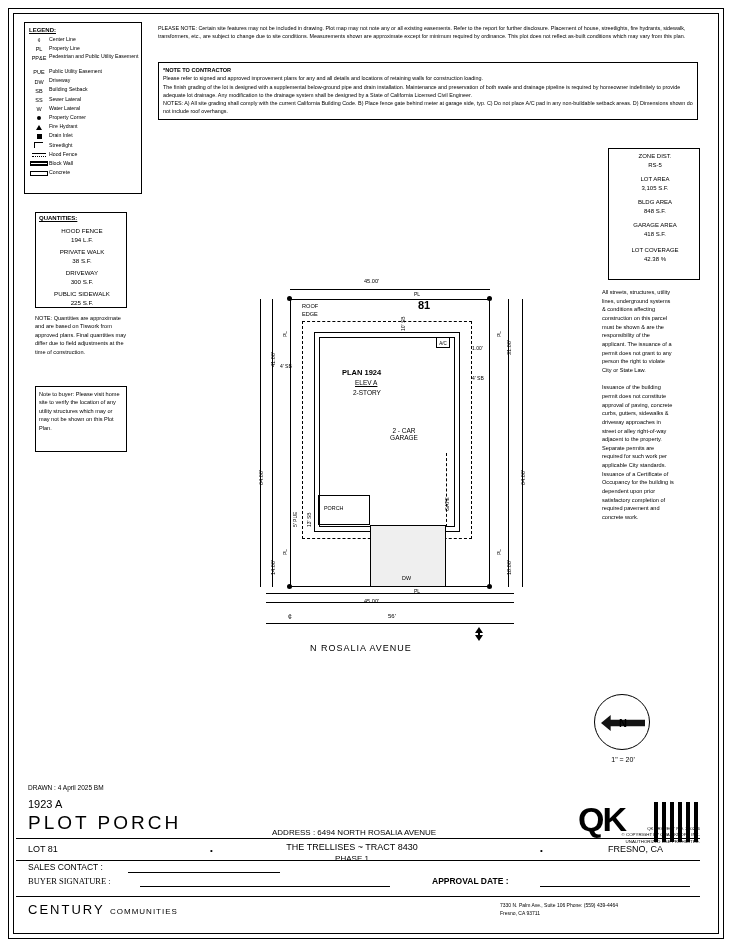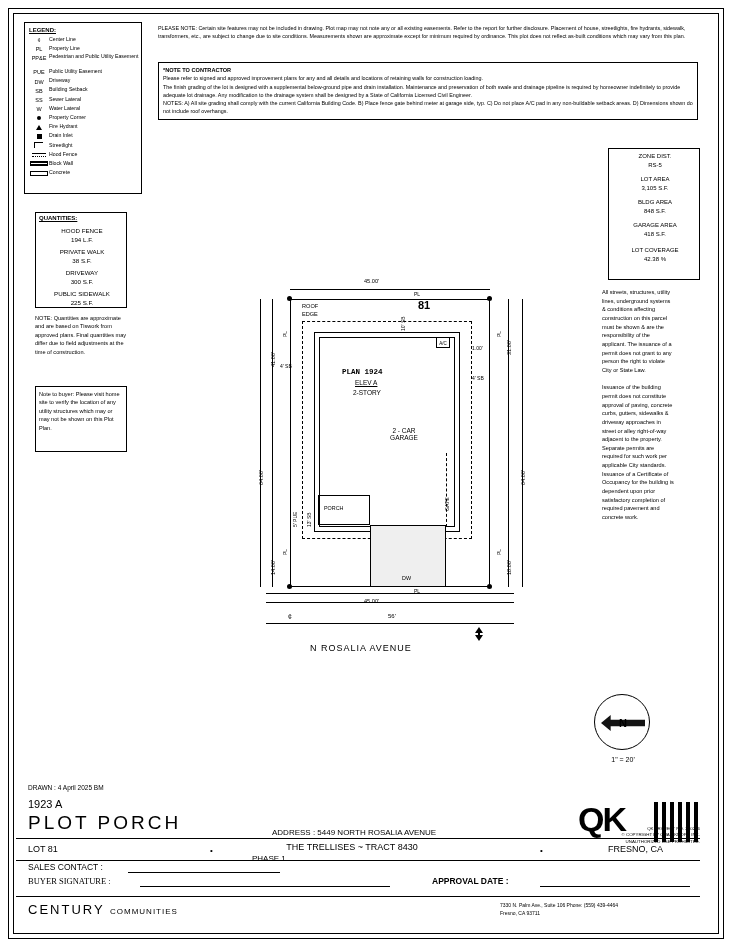--- a/index.html
+++ b/index.html
@@ -14,21 +14,21 @@
   }
   .sheet {
     position:absolute; left:8px; top:8px; width:716px; height:931px;
     border:1.5px solid #000;
   }
   .inner-border {
     position:absolute; left:4px; top:4px; right:4px; bottom:4px;
     border:1px solid #000;
   }
   .c { text-align:left; }
-  .b { font-weight:bold;font-family:Liberation Mono, monospace; }
+  .b { font-weight:bold; }
 
   
   #legend {
     position:absolute; left:24px; top:22px; width:118px; height:172px;
     border:1px solid #000; font-size:5.2px; line-height:1.9;
   }
   #legend .ttl { position:absolute; left:4px; top:2px; font-size:6px; font-weight:bold; text-decoration:underline; }
   #legend .rows { position:absolute; left:4px; top:12px; width:112px; }
   .lg-row { display:flex; align-items:center; height:9.2px; }
   .lg-sym { width:20px; flex:0 0 20px; text-align:center; font-size:5.5px; position:relative; height:9px; }
@@ -174,21 +174,21 @@
   #drawn { position:absolute; left:28px; top:784px; font-size:6.5px; }
   #plannum { position:absolute; left:28px; top:798px; font-size:11px; }
   #plotplan { position:absolute; left:28px; top:812px; font-size:19px; letter-spacing:3px; }
   #addr { position:absolute; left:272px; top:828px; font-size:8px; }
 
   .hr { position:absolute; left:16px; width:684px; height:0; border-top:1px solid #000; }
 
   #lotline { position:absolute; left:28px; top:844px; font-size:9px; }
   #bullet1 { position:absolute; left:210px; top:846px; font-size:8px; }
   #tract { position:absolute; left:252px; top:842px; font-size:9px; text-align:center; width:200px; }
-  #phase { position:absolute; left:252px; top:854px; font-size:8px; width:200px; }
+  #phase { position:absolute; left:252px; top:854px; font-size:8px; text-align:center; width:200px; }
   #bullet2 { position:absolute; left:540px; top:846px; font-size:8px; }
   #city { position:absolute; left:608px; top:844px; font-size:9px; }
 
   #salescontact { position:absolute; left:28px; top:862px; font-size:8.5px; }
   #sc-line { position:absolute; left:128px; top:872px; width:152px; border-top:1px solid #000; }
   #buyersig { position:absolute; left:28px; top:876px; font-size:8.5px;font-family:Liberation Serif, serif; }
   #bs-line { position:absolute; left:140px; top:886px; width:250px; border-top:1px solid #000; }
   #appdate { position:absolute; left:432px; top:876px; font-size:8.5px;font-weight:bold; }
   #ad-line { position:absolute; left:540px; top:886px; width:150px; border-top:1px solid #000; }
 
@@ -400,21 +400,21 @@
   <div class="bars"></div>
   <div class="qktext">QK</div>
 </div>
 <div id="qkinfo" style="white-space:pre-line;">QK PROJECT NO. 250266
 © COPYRIGHT BY QUAD KNOPF, INC.
 UNAUTHORIZED USE PROHIBITED.</div>
 
 <div id="drawn">DRAWN : 4 April 2025  BM</div>
 <div id="plannum">1923 A</div>
 <div id="plotplan">PLOT PORCH</div>
-<div id="addr">ADDRESS :  5449 NORTH ROSALIA AVENUE</div>
+<div id="addr">ADDRESS :  6494 NORTH ROSALIA AVENUE</div>
 
 <div class="hr" style="top:838px;"></div>
 <div id="lotline">LOT 81</div>
 <div id="bullet1">•</div>
 <div id="tract">THE TRELLISES ~ TRACT 8430</div>
 <div id="phase">PHASE 1</div>
 <div id="bullet2">•</div>
 <div id="city">FRESNO, CA</div>
 
 <div class="hr" style="top:860px;"></div>

